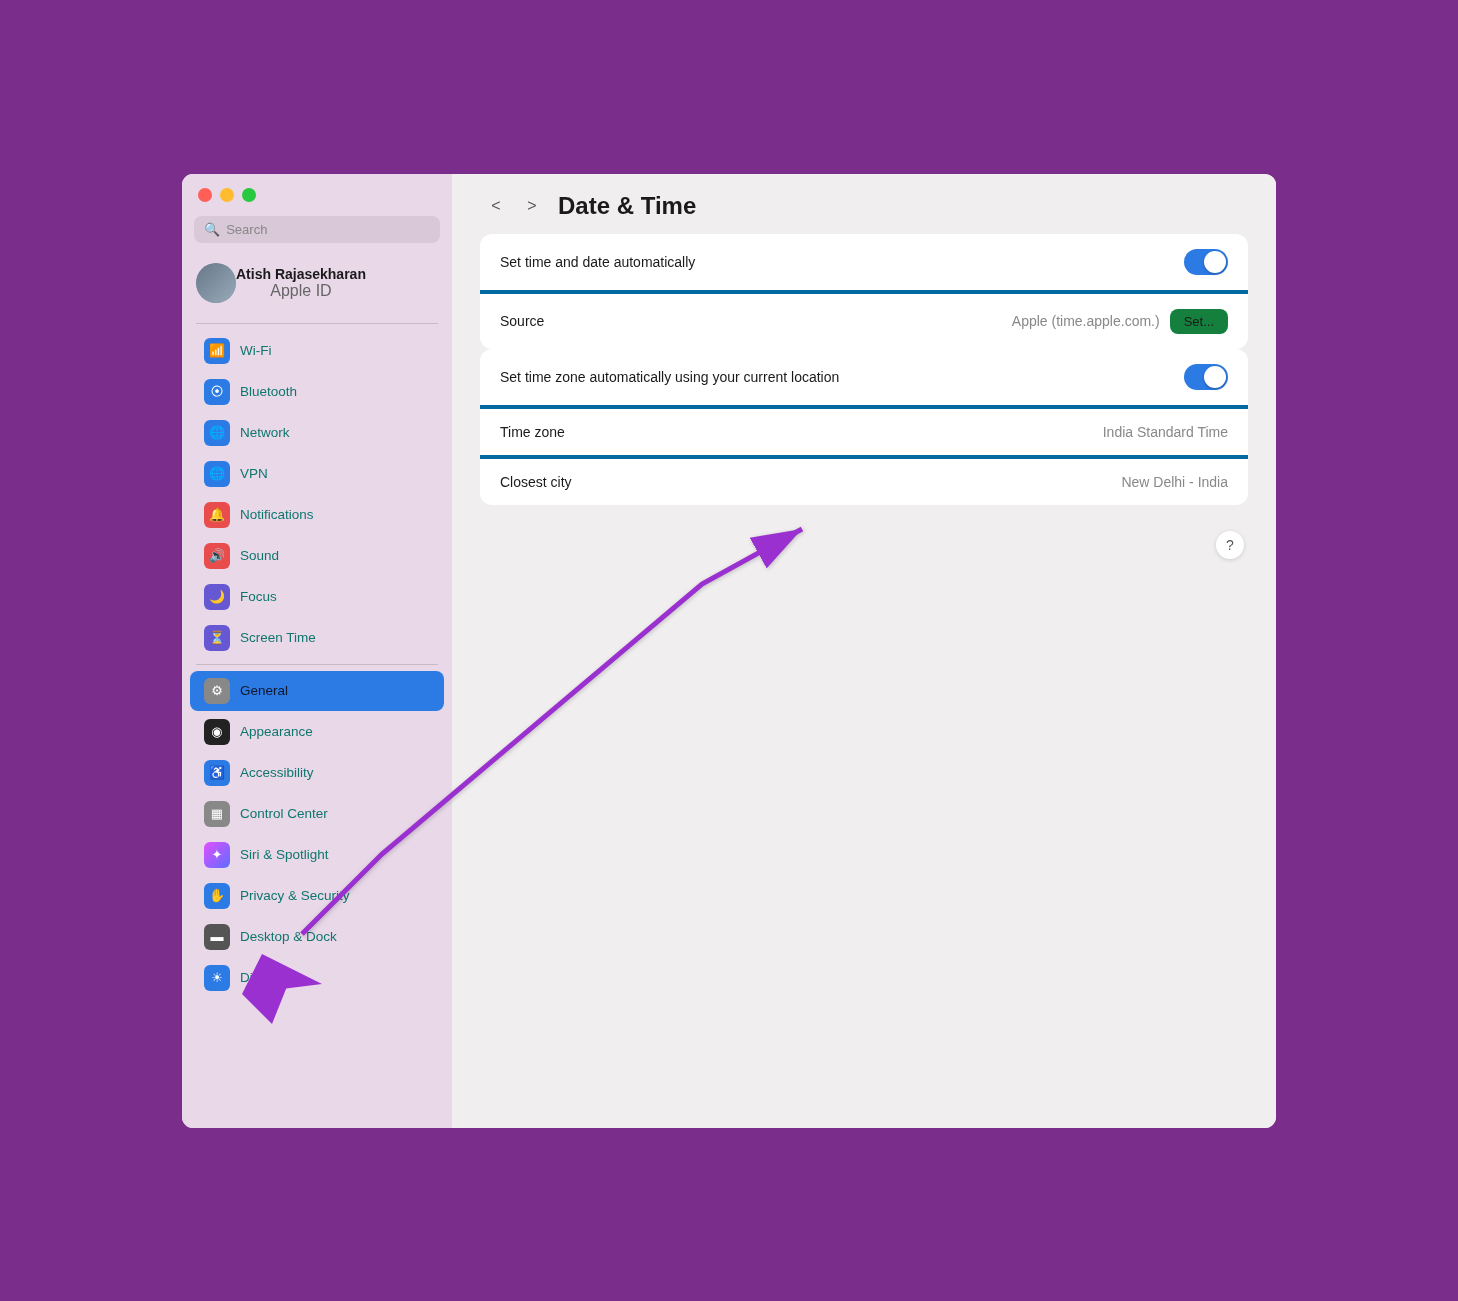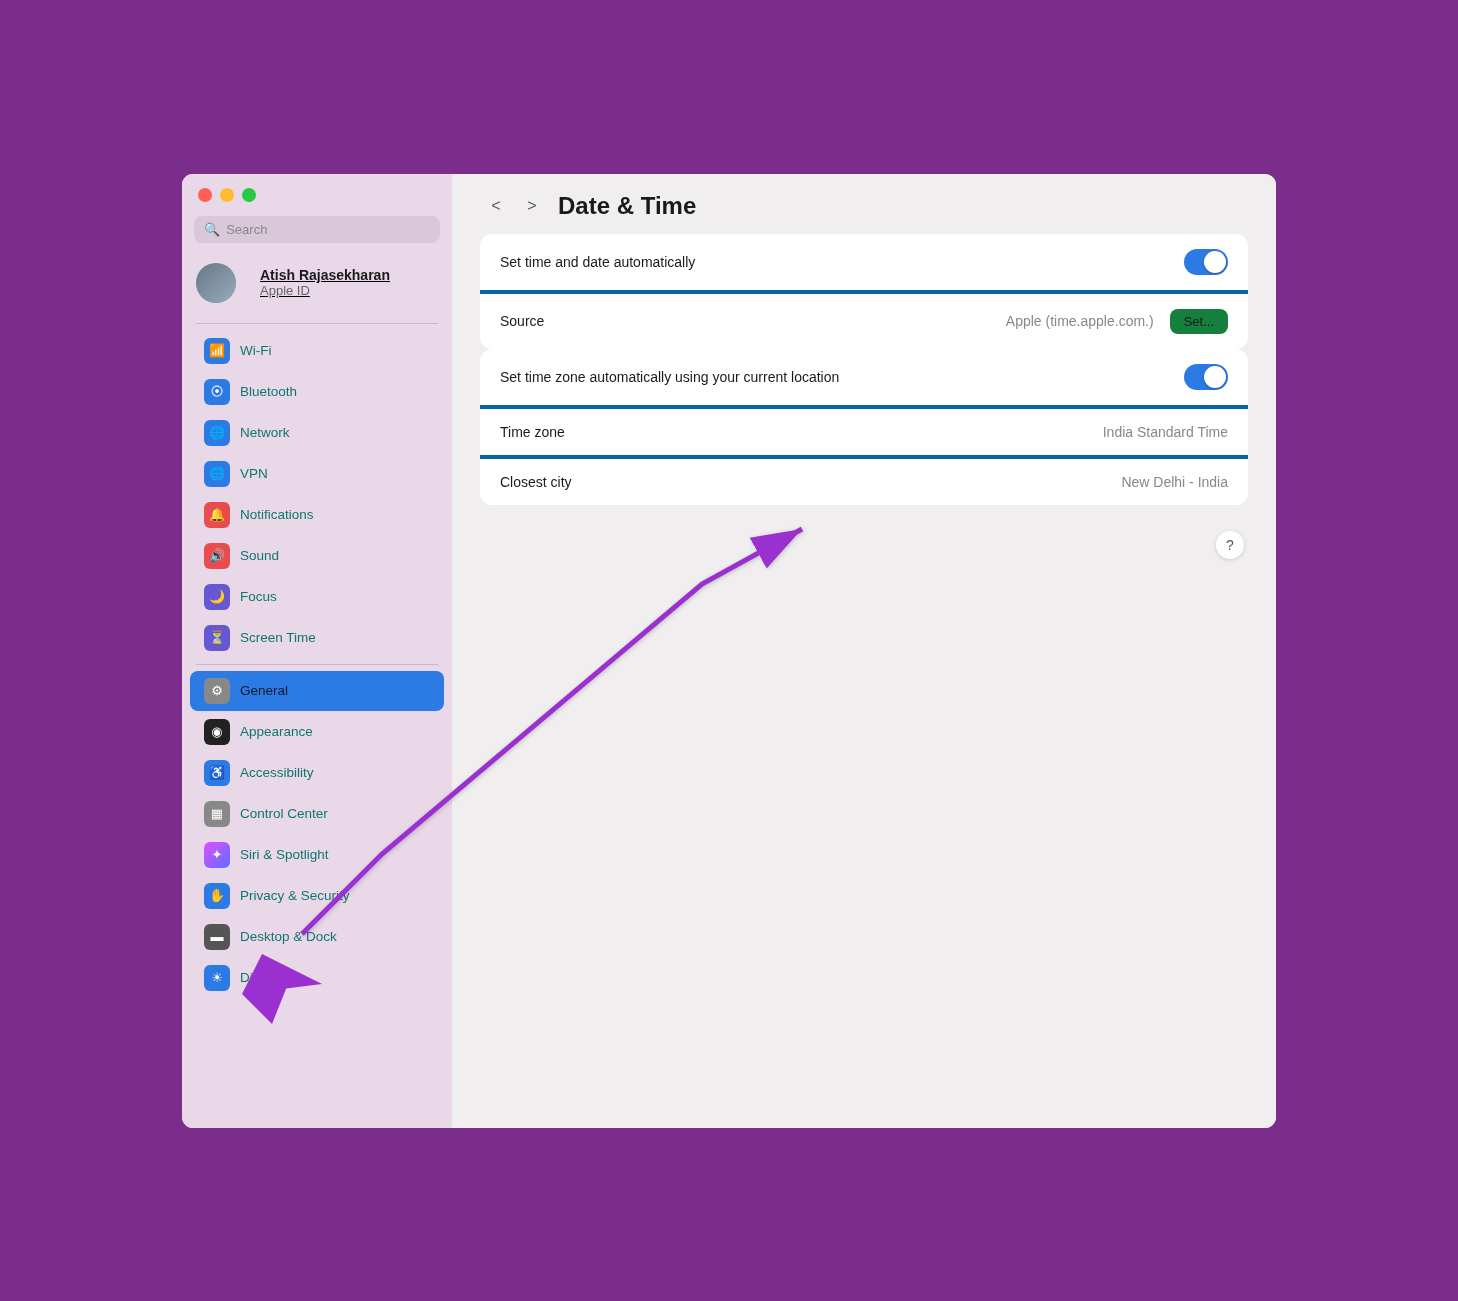--- a/index.html
+++ b/index.html
@@ -64,23 +64,22 @@
       color: #888;
       background: transparent;
       border: none;
       outline: none;
       width: 100%;
     }
     .user-profile {
       display: flex;
       align-items: center;
       padding: 6px 14px;
-      gap: 24px;
+      gap: 0;
       margin-bottom: 8px;
-      text-decoration: underline;
     }
     .avatar {
       width: 40px;
       height: 40px;
       border-radius: 50%;
       background: #8899aa;
       overflow: hidden;
       display: flex;
       align-items: center;
       justify-content: center;
@@ -92,22 +91,23 @@
       height: 100%;
       background: linear-gradient(135deg, #667788, #99aabb);
       border-radius: 50%;
     }
     .user-info .user-name {
       font-size: 14px;
       font-weight: 600;
       color: #1a1a1a;
     }
     .user-info .user-sub {
-      font-size: 13px;
+      font-size: 16px;
       color: #666;
+      text-align: center;
     }
     .sidebar-divider {
       height: 1px;
       background: #c8b8c8;
       margin: 6px 14px;
     }
     .sidebar-item {
       display: flex;
       align-items: center;
       padding: 7px 14px;
@@ -197,21 +197,21 @@
       font-size: 14px;
       color: #1a1a1a;
     }
     .row-value {
       font-size: 14px;
       color: #888;
     }
     .row-right {
       display: flex;
       align-items: center;
-      gap: 16px;
+      gap: 10px;
     }
     
     .toggle {
       width: 44px;
       height: 26px;
       border-radius: 13px;
       background: #2c7be5;
       position: relative;
       cursor: pointer;
       flex-shrink: 0;

